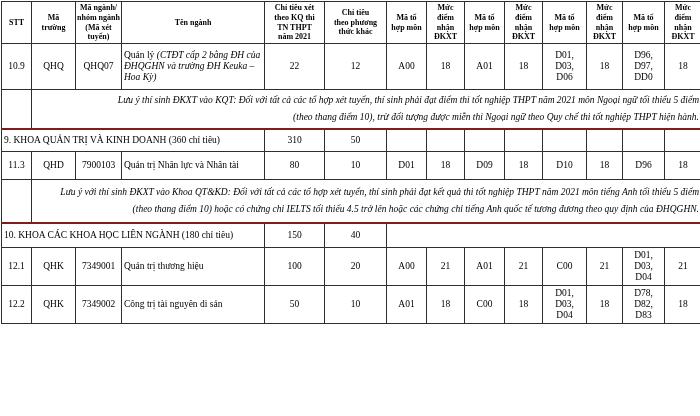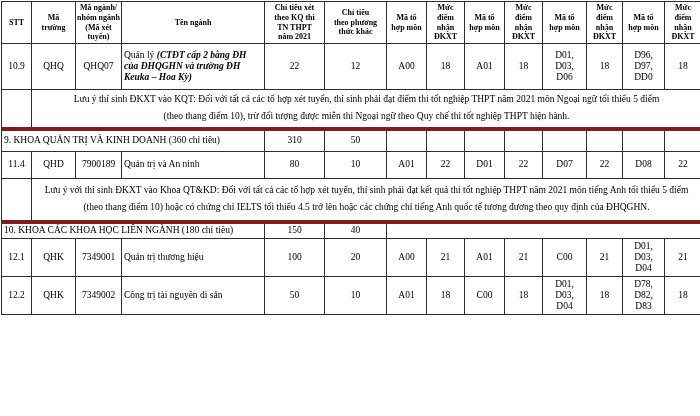--- a/index.html
+++ b/index.html
@@ -19,31 +19,31 @@
     font-weight: normal;
   }
   .adm th {
     font-size: 8px; line-height: 1.2; font-weight: bold;
     text-align: center; white-space: pre-line; padding: 0 1px;
   }
   .adm td { font-size: 9.5px; line-height: 1.18; }
   .c   { text-align: center; }
   .b   { font-weight: bold; }
   .name { text-align: left; padding: 1px 3px; }
-  .it  { font-style: italic; font-weight: bold; }
+  .it  { font-style: italic; }
   .pre { white-space: pre-line; margin-top: 12px; }
   .sec {
     font-weight: bold; font-size: 9.5px; text-align: left;
     padding-left: 2px; white-space: nowrap;
   }
   .note {
-    text-align: center; font-size: 9.3px; padding: 0 6px;
+    font-style: italic; text-align: right; font-size: 9.3px; padding: 0 6px;
   }
   .note .nline { line-height: 17px; }
-  tr.thick td { border-top: 4px solid #7f1d1d; }
+  tr.thick td { border-top: 2px solid #7f1d1d; }
 </style>
 </head>
 <body>
 
 <div id="page">
 <table class="adm">
   <colgroup>
     <col style="width:30px">
         <col style="width:44px">
         <col style="width:46px">
@@ -141,47 +141,47 @@
     <td></td>
     <td></td>
     <td></td>
     <td></td>
     <td></td>
     <td></td>
   </tr>
 
 
 
-
-  <tr style="height:27px">
-    <td class="c">11.4</td>
+  <tr style="height:28px">
+    <td class="c">11.3</td>
     <td class="c">QHD</td>
-    <td class="c">7900189</td>
-    <td class="name">Quản trị và An ninh</td>
+    <td class="c">7900103</td>
+    <td class="name">Quản trị Nhân lực và Nhân tài</td>
     <td class="c">80</td>
     <td class="c">10</td>
-    <td class="c pre">A01</td>
-    <td class="c b">22</td>
     <td class="c pre">D01</td>
-    <td class="c b">22</td>
-    <td class="c pre">D07</td>
-    <td class="c b">22</td>
-    <td class="c pre">D08</td>
-    <td class="c b">22</td>
-  </tr>
+    <td class="c b">18</td>
+    <td class="c pre">D09</td>
+    <td class="c b">18</td>
+    <td class="c pre">D10</td>
+    <td class="c b">18</td>
+    <td class="c pre">D96</td>
+    <td class="c b">18</td>
+  </tr>
+
 
   <tr style="height:43px">
     <td></td>
     <td class="note" colspan="13">
       <div class="nline">Lưu ý với thí sinh ĐKXT vào Khoa QT&amp;KD: Đối với tất cả các tổ hợp xét tuyển, thí sinh phải đạt kết quả thi tốt nghiệp THPT năm 2021 môn tiếng Anh tối thiểu 5 điểm</div>
       <div class="nline">(theo thang điểm 10) hoặc có chứng chỉ IELTS tối thiểu 4.5 trở lên hoặc các chứng chỉ tiếng Anh quốc tế tương đương theo quy định của ĐHQGHN.</div>
     </td>
   </tr>
 
-  <tr class="thick" style="height:17px">
+  <tr class="thick" style="height:25px">
     <td class="sec" colspan="4">10. KHOA CÁC KHOA HỌC LIÊN NGÀNH (180 chỉ tiêu)</td>
     <td class="c b">150</td>
     <td class="c b">40</td>
     <td colspan="8"></td>
   </tr>
 
   <tr style="height:38px">
     <td class="c">12.1</td>
     <td class="c">QHK</td>
     <td class="c">7349001</td>

